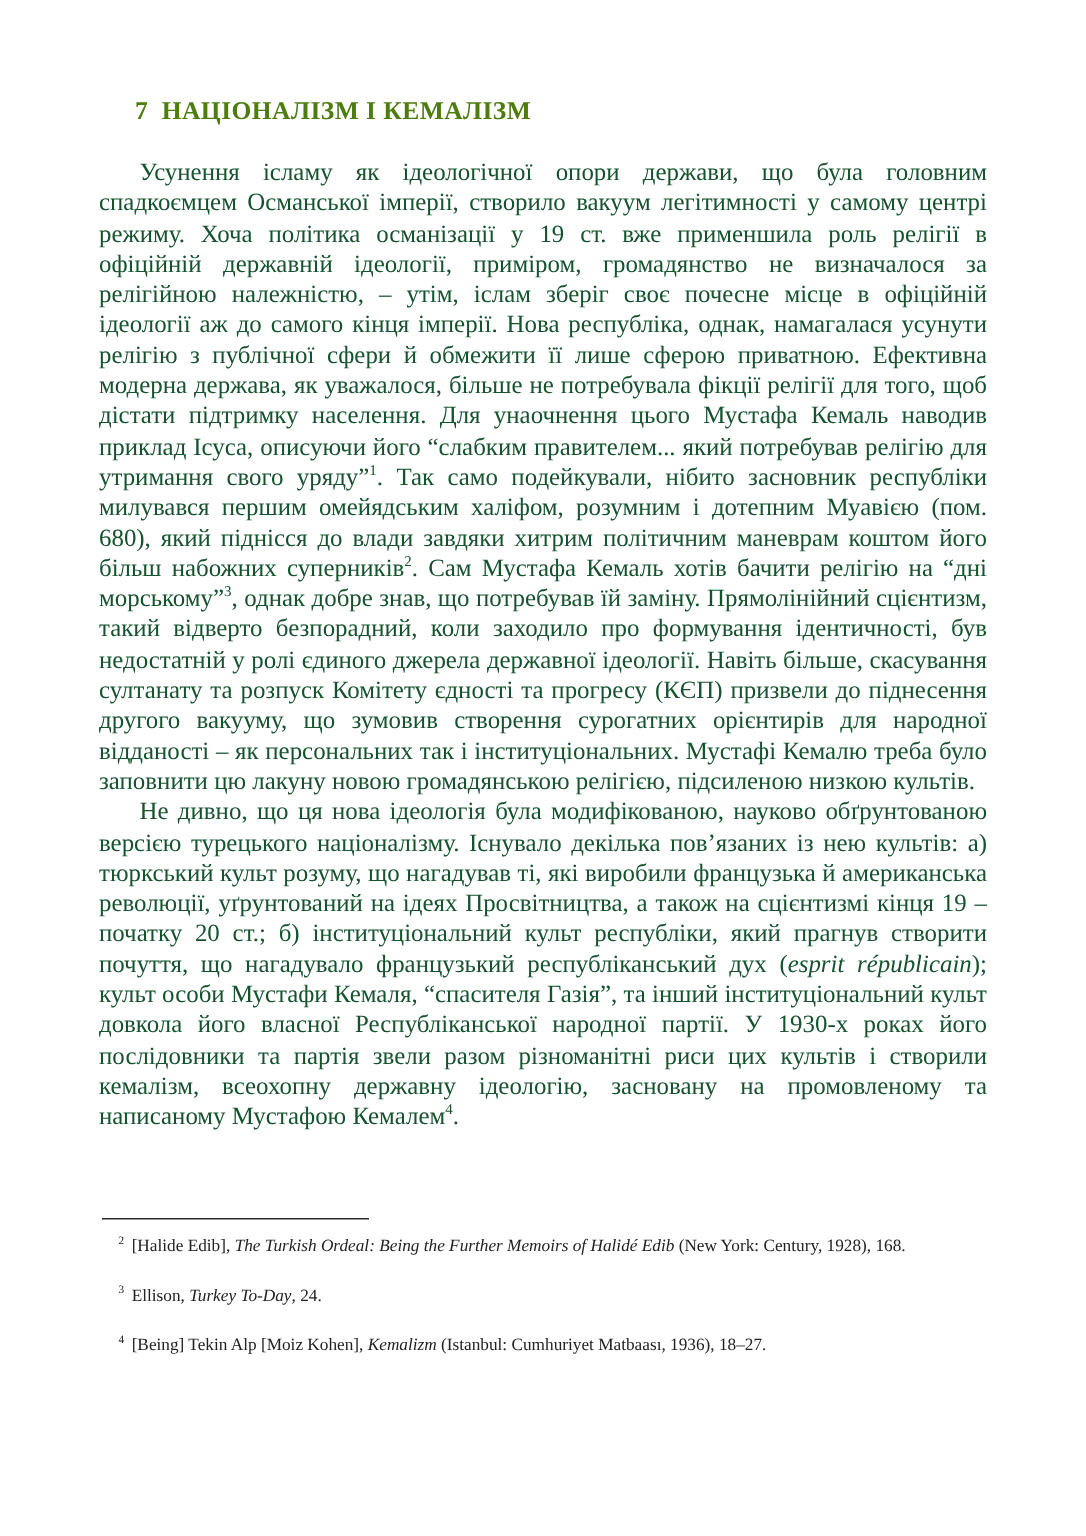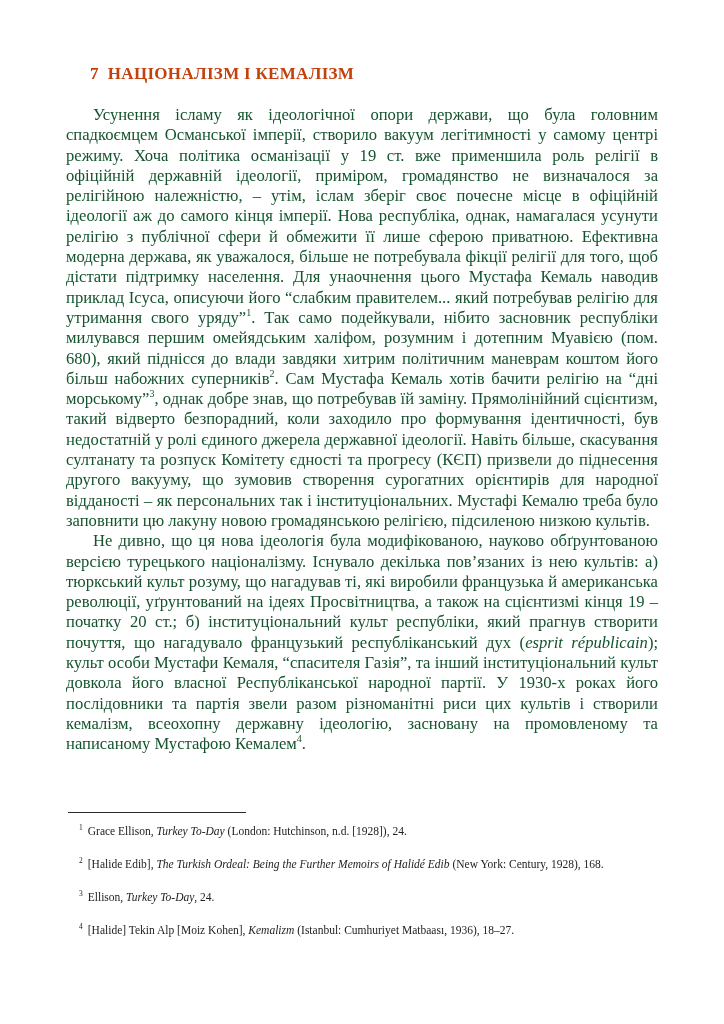--- a/index.html
+++ b/index.html
@@ -21,21 +21,21 @@
     left: 66px;
     top: 0;
     width: 592px;
   }
   .heading {
     margin: 64px 0 0 24px;
     font-size: 17px;
     font-weight: bold;
     line-height: 20px;
     letter-spacing: 0.3px;
-    color: #c2410c;
+    color: #4d7c0f;
   }
   .heading .chapter-num {
     margin-right: 9px;
   }
   .body-text {
     margin-top: 21px;
   }
   .para {
     margin: 0;
     font-size: 16.6px;
@@ -88,19 +88,18 @@
 
     <div class="body-text">
       <p class="para"><span>Усунення ісламу як ідеологічної опори держави, що була головним спадкоємцем Османської імперії, створило вакуум легітимності у самому центрі режиму. Хоча політика османізації у 19 ст. вже применшила роль релігії в офіційній державній ідеології, приміром, громадянство не визначалося за релігійною належністю, – утім, іслам зберіг своє почесне місце в офіційній ідеології аж до самого кінця імперії. Нова республіка, однак, намагалася усунути релігію з публічної сфери й обмежити її лише сферою приватною. Ефективна модерна держава, як уважалося, більше не потребувала фікції релігії для того, щоб дістати підтримку населення. Для унаочнення цього Мустафа Кемаль наводив приклад Ісуса, описуючи його “слабким правителем... який потребував релігію для утримання свого уряду”</span><sup class="ref">1</sup><span>. Так само подейкували, нібито засновник республіки милувався першим омейядським халіфом, розумним і дотепним Муавією (пом. 680), який піднісся до влади завдяки хитрим політичним маневрам коштом його більш набожних суперників</span><sup class="ref">2</sup><span>. Сам Мустафа Кемаль хотів бачити релігію на “дні морському”</span><sup class="ref">3</sup><span>, однак добре знав, що потребував їй заміну. Прямолінійний сцієнтизм, такий відверто безпорадний, коли заходило про формування ідентичності, був недостатній у ролі єдиного джерела державної ідеології. Навіть більше, скасування султанату та розпуск Комітету єдності та прогресу (КЄП) призвели до піднесення другого вакууму, що зумовив створення сурогатних орієнтирів для народної відданості – як персональних так і інституціональних. Мустафі Кемалю треба було заповнити цю лакуну новою громадянською релігією, підсиленою низкою культів.</span></p>
       <p class="para"><span>Не дивно, що ця нова ідеологія була модифікованою, науково обґрунтованою версією турецького націоналізму. Існувало декілька пов’язаних із нею культів: а) тюркський культ розуму, що нагадував ті, які виробили французька й американська революції, уґрунтований на ідеях Просвітництва, а також на сцієнтизмі кінця 19 – початку 20 ст.; б) інституціональний культ республіки, який прагнув створити почуття, що нагадувало французький республіканський дух (</span><i>esprit républicain</i><span>); культ особи Мустафи Кемаля, “спасителя Газія”, та інший інституціональний культ довкола його власної Республіканської народної партії. У 1930-х роках його послідовники та партія звели разом різноманітні риси цих культів і створили кемалізм, всеохопну державну ідеологію, засновану на промовленому та написаному Мустафою Кемалем</span><sup class="ref">4</sup><span>.</span></p>
     </div>
   </div>
 
   <div class="fn-area">
     <div class="fn-sep"></div>
     <div class="footnotes">
-        <div class="footnote"><sup class="fn-marker">1</sup><span><span>Grace Ellison, </span><i>Turkey To-Day</i><span> (London: Hutchinson, n.d. [1928]), 24.</span></span></div>
         <div class="footnote"><sup class="fn-marker">2</sup><span><span>[Halide Edib], </span><i>The Turkish Ordeal: Being the Further Memoirs of Halidé Edib</i><span> (New York: Century, 1928), 168.</span></span></div>
         <div class="footnote"><sup class="fn-marker">3</sup><span><span>Ellison, </span><i>Turkey To-Day</i><span>, 24.</span></span></div>
-        <div class="footnote"><sup class="fn-marker">4</sup><span><span>[Halide] Tekin Alp [Moiz Kohen], </span><i>Kemalizm</i><span> (Istanbul: Cumhuriyet Matbaası, 1936), 18–27.</span></span></div>
+        <div class="footnote"><sup class="fn-marker">4</sup><span><span>[Being] Tekin Alp [Moiz Kohen], </span><i>Kemalizm</i><span> (Istanbul: Cumhuriyet Matbaası, 1936), 18–27.</span></span></div>
       </div>
   </div>
 </div>
 
 </body></html>

